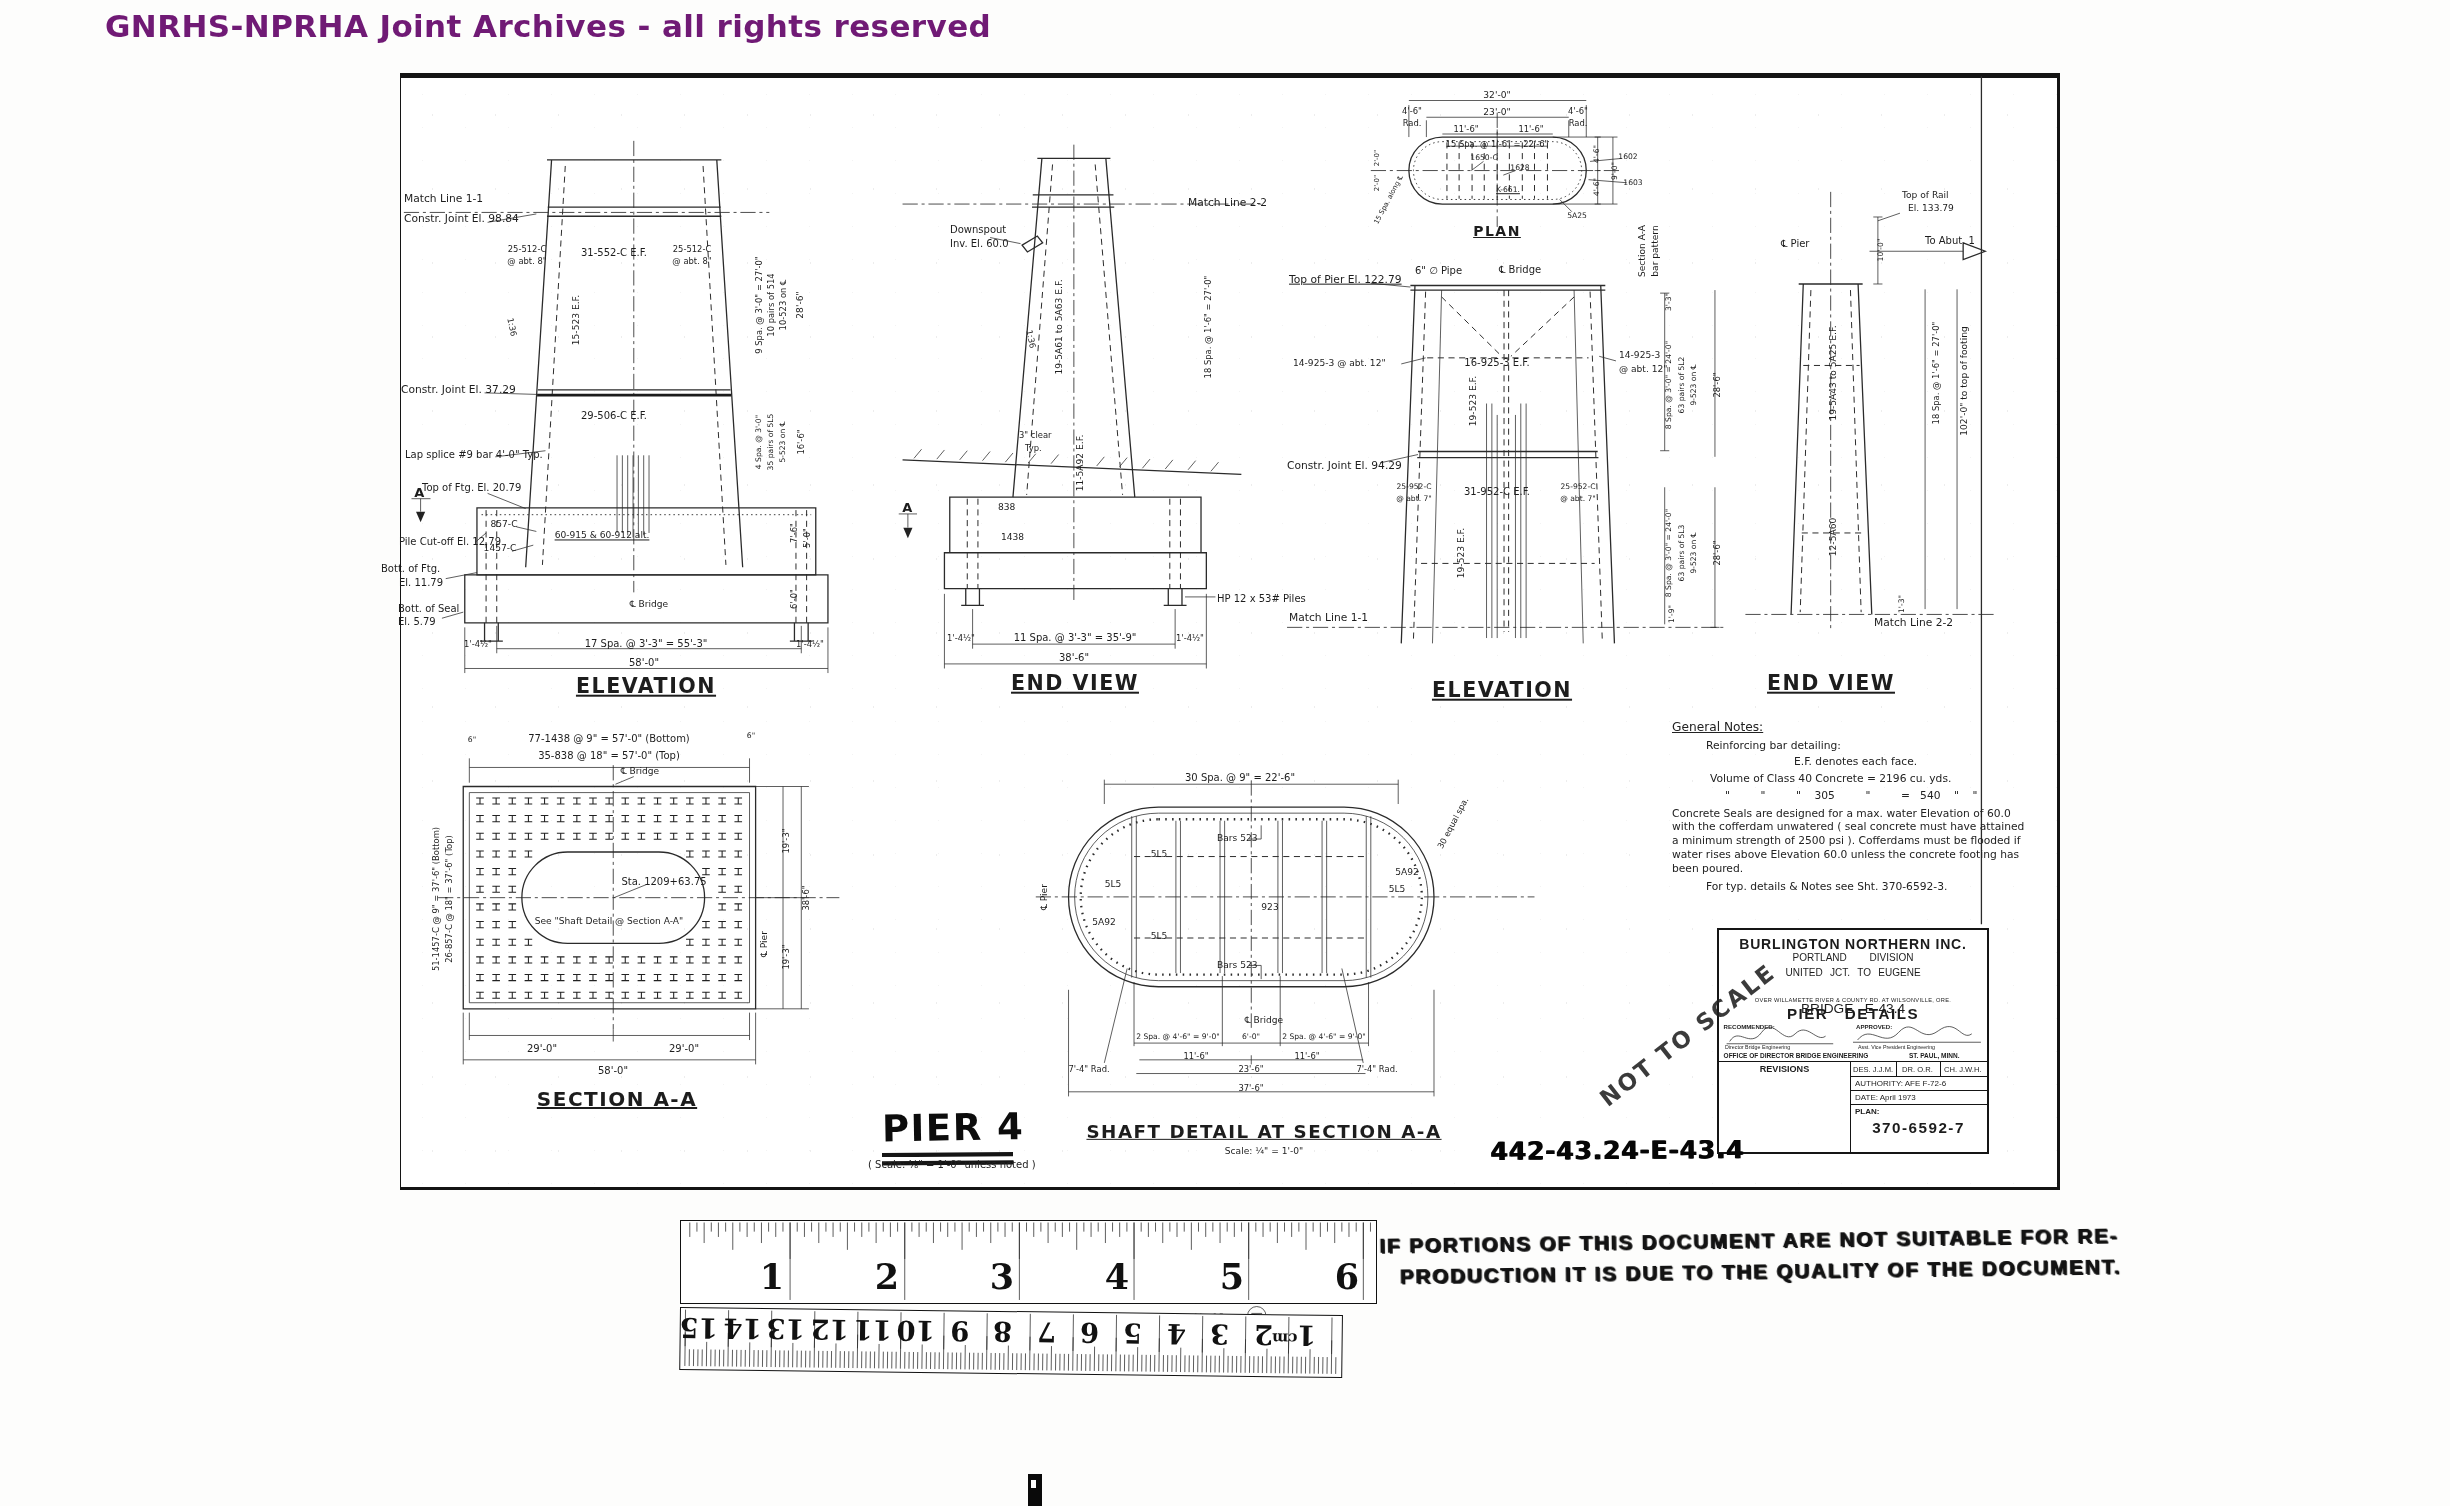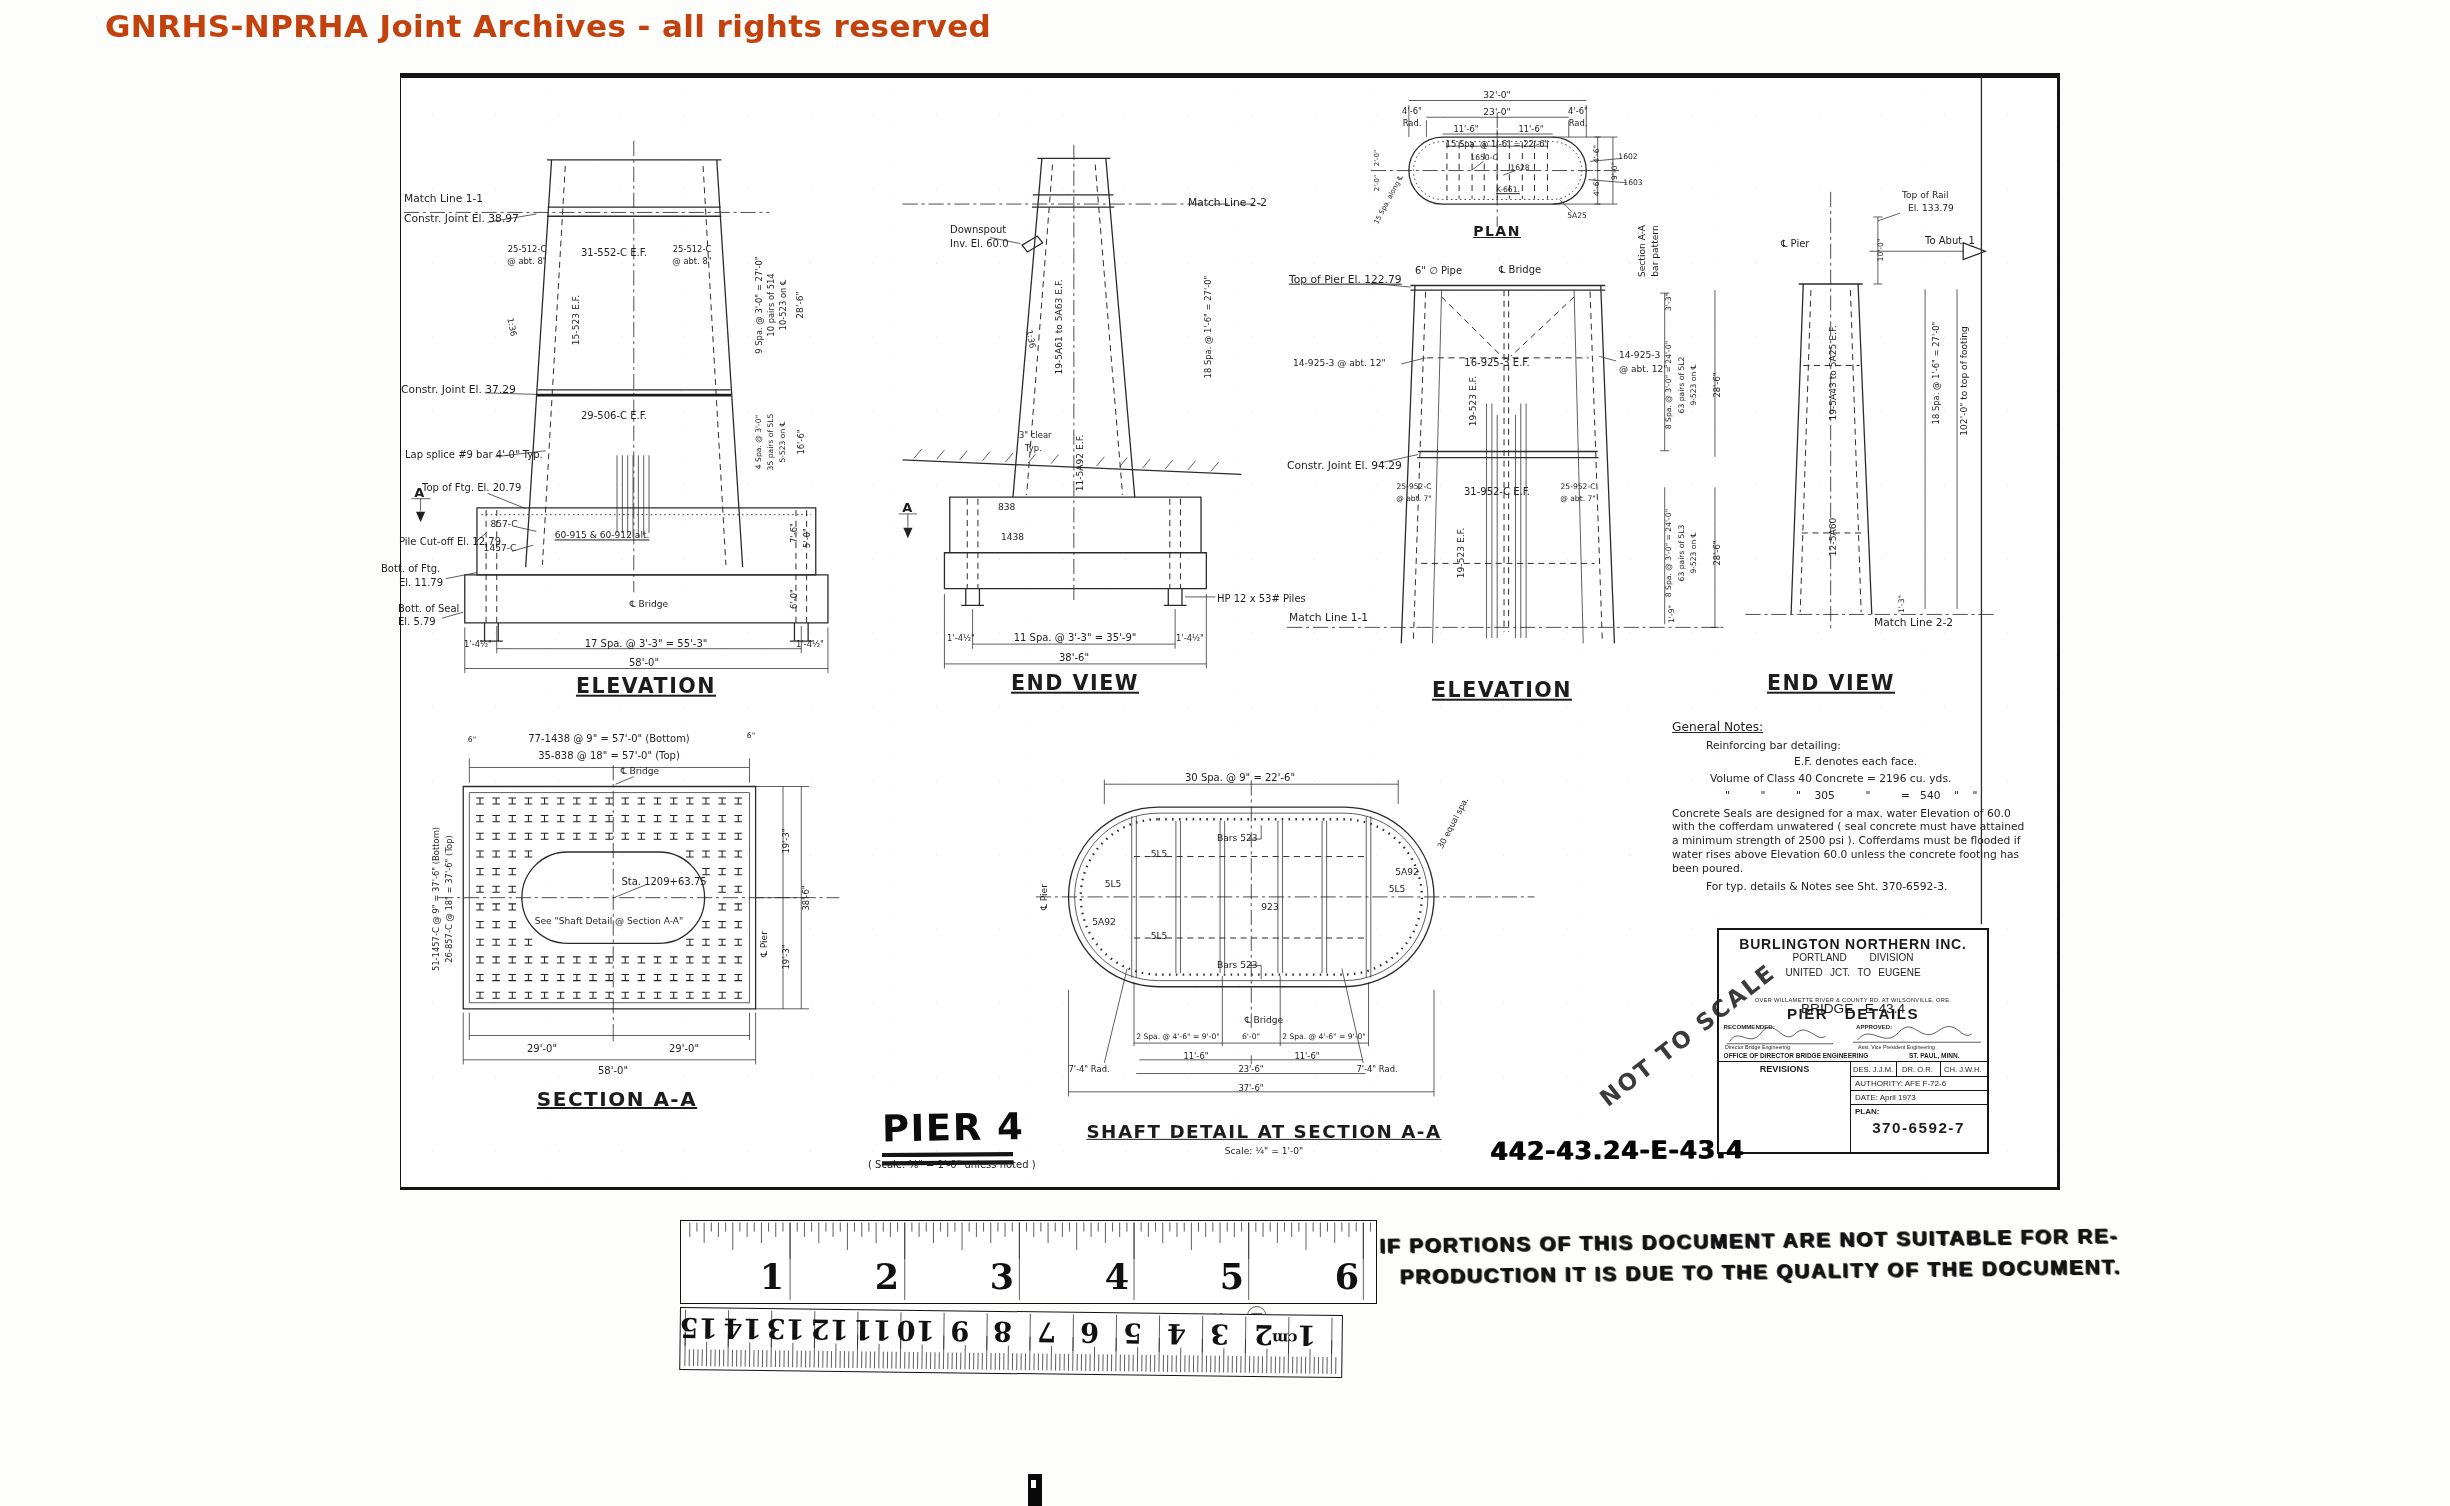--- a/index.html
+++ b/index.html
@@ -1,19 +1,19 @@
 <!DOCTYPE html>
 <html style="font-size:12.2px"><head>
 <meta charset="utf-8">
 <style>
   html,body{margin:0;padding:0;background:#fff;}
   #page{position:relative;width:2450px;height:1506px;background:#fdfdfc;overflow:hidden;
         font-family:"DejaVu Sans",sans-serif;color:#1c1c1c;}
   #watermark{position:absolute;left:105px;top:7.6px;font-size:31px;font-weight:700;
-             color:#c2410c;letter-spacing:0.4px;font-family:"DejaVu Sans",sans-serif;}
+             color:#701a75;letter-spacing:0.4px;font-family:"DejaVu Sans",sans-serif;}
   #sheet{position:absolute;left:400px;top:73px;width:1656px;height:1109px;background:#fff;
          border-style:solid;border-color:#141414;border-width:5.3px 3.8px 3px 1.5px;
          background-image:radial-gradient(circle,#00000012 0.8px,transparent 1.1px),
                           radial-gradient(circle,#0000000c 0.8px,transparent 0.9px);
          background-size:63px 74px,43px 33px;}
   #drawing-svg{position:absolute;left:0;top:0;width:2450px;height:1506px;}
   .ln{stroke:#2b2b2b;stroke-width:1.7;fill:none;}
   .tn{stroke:#2b2b2b;stroke-width:1;fill:none;}
   .hv{stroke:#1b1b1b;stroke-width:3.4;fill:none;}
   .dsh{stroke:#2b2b2b;stroke-width:1.3;fill:none;stroke-dasharray:8 6;}
@@ -337,21 +337,21 @@
       <path class="dsh" d="M1489,1125 H1797 M1489,1232 H1797"></path>
       <path class="cl" d="M1643,1025 V1350 M1360,1178 H2015"></path>
       <path class="tn" d="M1450,1030 H1836 M1450,1024 V1056 M1836,1024 V1056"></path>
       <path class="tn" d="M1489,1290 V1374 M1605,1282 V1374 M1681,1282 V1374 M1797,1290 V1374 M1489,1370 H1797 M1496,1392 H1790 M1643,1386 V1398 M1492,1410 H1793 M1403,1434 H1883 M1403,1300 V1440 M1883,1300 V1440"></path>
       <path class="tn" d="M1450,1396 L1480,1272 M1790,1396 L1762,1272 M1640,1102 L1656,1102 L1656,1084 M1640,1268 L1656,1268 L1656,1286"></path>
     </g>
   </svg>
 
   <div id="annot-layer">
       <span class="annot" style="left: 404px; top: 199px; font-size: 10.7px; transform: translate(0px, -50%);">Match Line 1-1</span>
-      <span class="annot" style="left: 404px; top: 219px; font-size: 10.7px; transform: translate(0px, -50%);">Constr. Joint  El. 38.97</span>
+      <span class="annot" style="left: 404px; top: 219px; font-size: 10.7px; transform: translate(0px, -50%);">Constr. Joint  El. 98.84</span>
       <span class="annot" style="left: 401px; top: 390px; font-size: 10.7px; transform: translate(0px, -50%);">Constr. Joint  El. 37.29</span>
       <span class="annot" style="left: 405px; top: 455px; font-size: 10px; transform: translate(0px, -50%);">Lap splice #9 bar  4'-0" Typ.</span>
       <span class="annot" style="left: 422px; top: 488px; font-size: 10px; transform: translate(0px, -50%);">Top of Ftg. El. 20.79</span>
       <span class="annot" style="left: 399px; top: 542px; font-size: 10px; transform: translate(0px, -50%);">Pile Cut-off  El. 12.79</span>
       <span class="annot" style="left: 381px; top: 569px; font-size: 10px; transform: translate(0px, -50%);">Bott. of Ftg.</span>
       <span class="annot" style="left: 399px; top: 583px; font-size: 10px; transform: translate(0px, -50%);">El. 11.79</span>
       <span class="annot" style="left: 398px; top: 609px; font-size: 10px; transform: translate(0px, -50%);">Bott. of Seal</span>
       <span class="annot" style="left: 398px; top: 622px; font-size: 10px; transform: translate(0px, -50%);">El. 5.79</span>
       <span class="annot" style="left: 504px; top: 525px; font-size: 9.1px; transform: translate(-50%, -50%);">857-C</span>
       <span class="annot" style="left: 500px; top: 549px; font-size: 9.1px; transform: translate(-50%, -50%);">1457-C</span>

